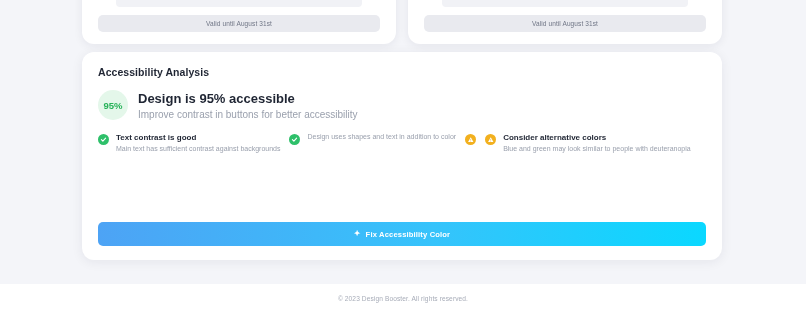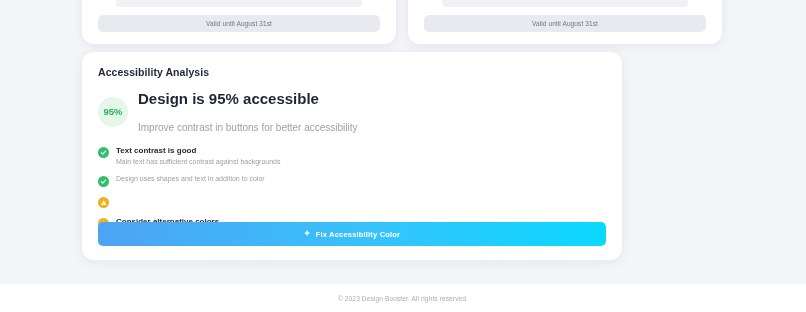--- a/index.html
+++ b/index.html
@@ -52,21 +52,21 @@
     font-size: 6.5px;
     color: #6f7585;
     letter-spacing: .1px;
   }
 
   
   .analysis-card {
     position: absolute;
     left: 82px;
     top: 52px;
-    width: 540px;
+    width: 640px;
     height: 208px;
     background: #ffffff;
     border-radius: 12px;
     box-shadow: 0 2px 12px rgba(30, 35, 60, 0.07);
     padding: 14px 16px 14px 16px;
   }
   .card-title {
     font-size: 10.5px;
     font-weight: bold;
     color: #1f2533;
@@ -89,32 +89,32 @@
     background: #e4f7ea;
     display: flex;
     align-items: center;
     justify-content: center;
     font-size: 9.5px;
     font-weight: bold;
     color: #27b259;
     text-align: center;
   }
   .score-text .score-head {
-    font-size: 15px;
+    font-size: 13px;
     font-weight: bold;
     color: #1f2533;
-    margin-bottom: 15px;
+    margin-bottom: 3px;
   }
   .score-text .score-sub {
     font-size: 10px;
     color: #9aa0ad;
   }
 
   
-  .checklist { display: flex; flex-direction: column; gap: 9px; }
+  .checklist { display: flex; gap: 9px; }
   .check-item { display: flex; align-items: flex-start; gap: 7px; }
   .status-icon {
     width: 11px;
     height: 11px;
     flex: 0 0 11px;
     border-radius: 50%;
     margin-top: 1px;
     display: flex;
     align-items: center;
     justify-content: center;

